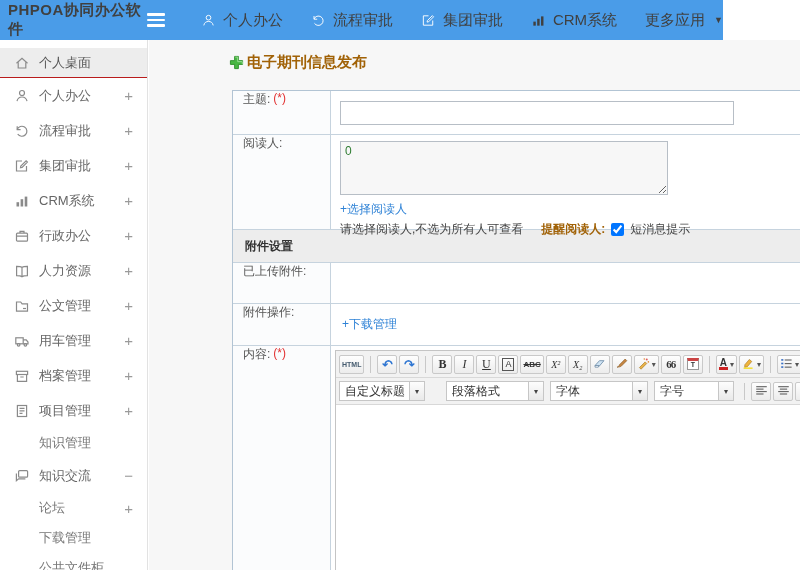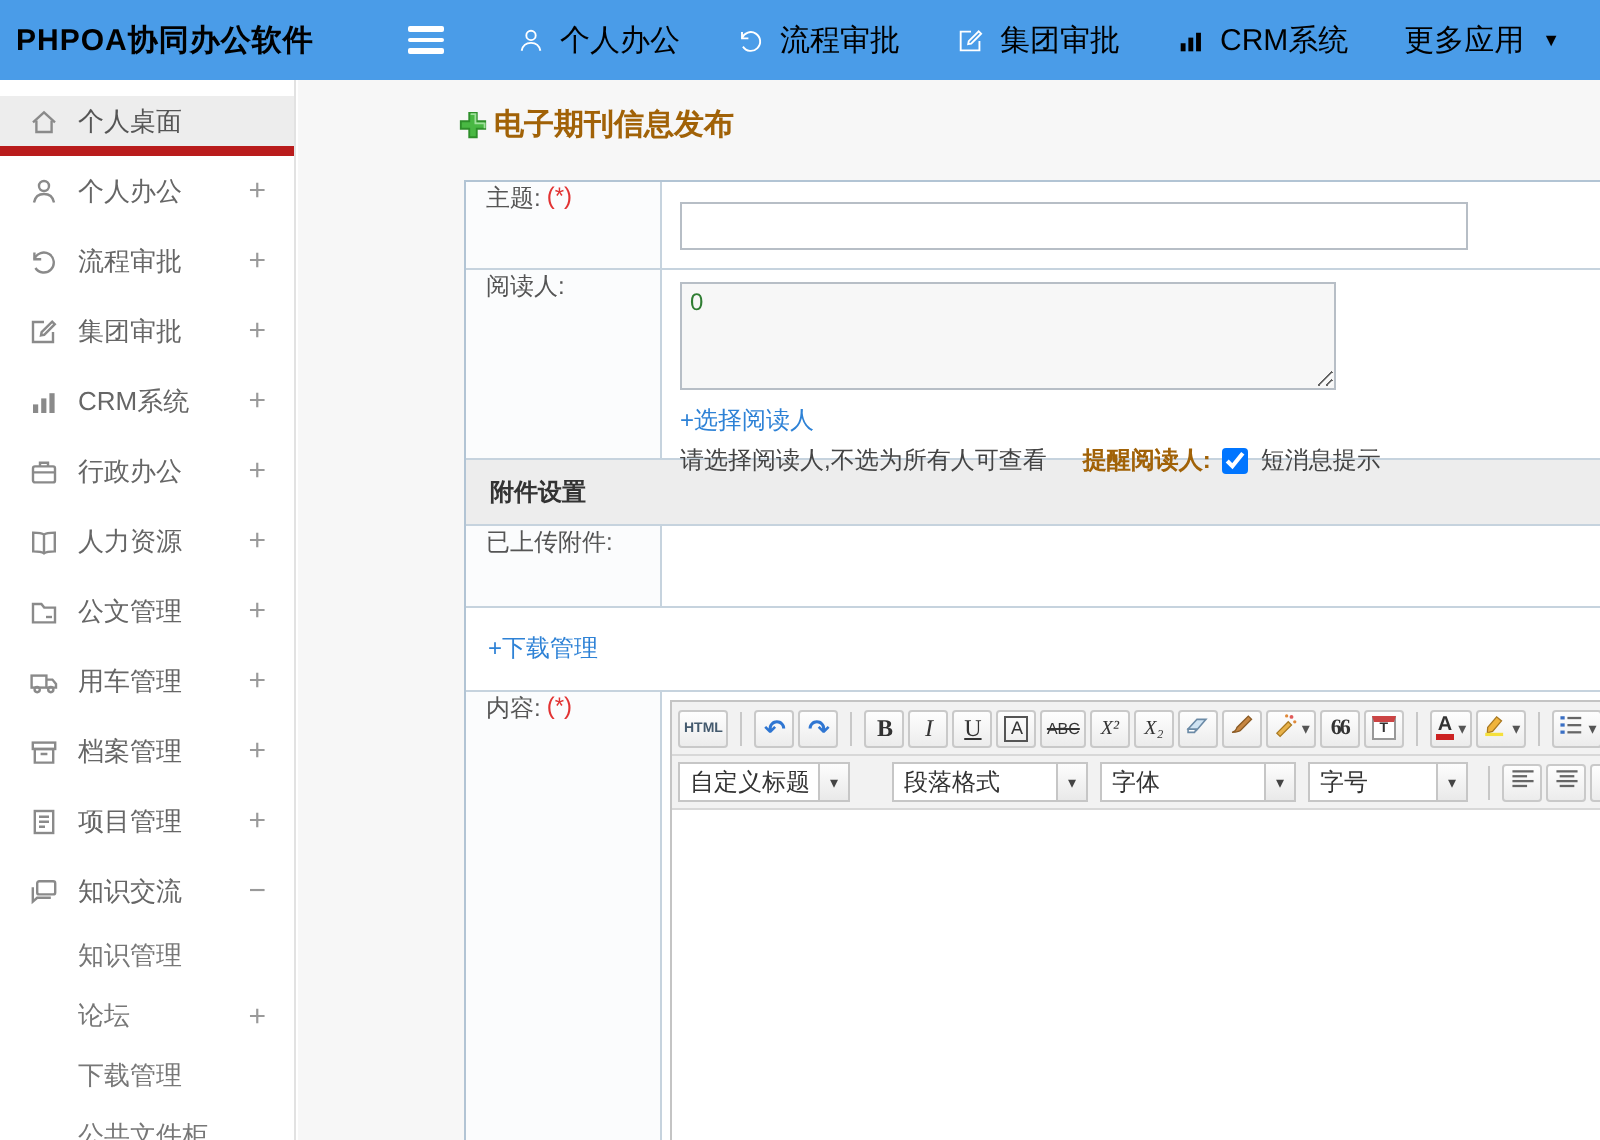--- a/index.html
+++ b/index.html
@@ -1,38 +1,38 @@
 <!DOCTYPE html>
 <html><head>
 <meta charset="utf-8">
 <style>
   html,body{margin:0;padding:0;}
   body{width:800px;height:570px;overflow:hidden;position:relative;background:#fff;
        font-family:"Liberation Sans","DejaVu Sans",sans-serif;}
   
-  .topbar{position:absolute;left:0;top:0;width:800px;height:40px;background:#4a9ce8;
-          display:flex;align-items:center;color:#000000;z-index:5;}
+  .topbar{position:absolute;left:0;top:0;width:723px;height:40px;background:#4a9ce8;
+          display:flex;align-items:center;color:#404040;z-index:5;}
   .brand{font-size:15px;font-weight:bold;padding-left:8px;width:196px;letter-spacing:.5px;}
   .burger{display:flex;flex-direction:column;gap:3px;cursor:pointer;margin-right:6px;}
   .burger i{display:block;width:18px;height:2.5px;background:#fff;border-radius:1px;}
   .nav{display:flex;align-items:center;margin-left:30px;gap:28px;}
   .nav-item{display:flex;align-items:center;gap:7px;font-size:15px;cursor:pointer;white-space:nowrap;}
   .nav-item .icon{width:15px;height:15px;display:inline-flex;}
   .nav-item .icon svg{width:15px;height:15px;stroke:#fff;}
   .nav-item .caret{font-size:9px;margin-left:2px;}
   
   .sidebar{position:absolute;left:0;top:40px;width:148px;bottom:0;background:#fff;
            border-right:1px solid #e2e2e2;padding-top:8px;box-sizing:border-box;overflow:hidden;}
   .side-item{display:flex;align-items:center;height:35px;padding:0 14px;color:#666;
              font-size:13px;cursor:pointer;box-sizing:border-box;}
   .side-item .icon{width:16px;height:16px;margin-right:9px;display:inline-flex;color:#8a8a8a;}
   .side-item .icon svg{width:16px;height:16px;stroke:#8a8a8a;fill:none;stroke-width:1.2;}
   .side-item .icon svg .fl{fill:#8a8a8a;stroke:none;}
   .side-item .expand{margin-left:auto;color:#9a9a9a;font-size:15px;font-weight:300;}
-  .side-item.selected{background:#ededed;height:30px;border-bottom:5px solid #b91c1c;color:#555;}
+  .side-item.selected{background:#ededed;height:30px;border-bottom:1px solid #b91c1c;color:#555;}
   .side-item.sub{padding-left:39px;height:30px;color:#777;}
   
   .main{position:absolute;left:149px;top:40px;right:0;bottom:0;background:#f7f7f7;overflow:hidden;}
   .page-title{position:absolute;left:80px;top:13px;display:flex;align-items:center;
               color:#a16207;font-size:15px;font-weight:bold;}
   .page-title .icon{width:15px;height:15px;margin-right:3px;display:inline-flex;}
   
   .ftable{position:absolute;left:83px;top:50px;width:620px;height:620px;background:#fff;
           border:1px solid #b2c4d4;box-sizing:border-box;}
   .frow{display:flex;border-bottom:1px solid #c6d3de;box-sizing:border-box;}
@@ -76,21 +76,21 @@
   .tb-select .cbox{width:14px;height:100%;border-left:1px solid #c6c6c6;display:flex;align-items:center;
                    justify-content:center;font-size:8px;color:#444;background:linear-gradient(#fdfdfd,#e9e9e9);}
   .ed-body{flex:1;background:#fff;}
   
   [data-name="html-source-button"] .t{font-size:7px;font-weight:bold;color:#445a6e;}
   [data-name="undo-button"] .t,[data-name="redo-button"] .t{color:#2f76d2;font-size:13px;font-weight:bold;}
   [data-name="bold-button"] .t{font-weight:bold;font-family:"Liberation Serif",serif;font-size:12px;}
   [data-name="italic-button"] .t{font-style:italic;font-family:"Liberation Serif",serif;font-size:12px;}
   [data-name="underline-button"] .t{text-decoration:underline;font-family:"Liberation Serif",serif;font-size:12px;}
   [data-name="font-border-button"] .t{border:1px solid #555;font-size:9px;padding:0 2px;}
-  [data-name="strikethrough-button"] .t{text-decoration:line-through;font-size:8px;font-weight:normal;}
+  [data-name="strikethrough-button"] .t{text-decoration:line-through;font-size:8px;font-weight:bold;}
   [data-name="superscript-button"] .t,[data-name="subscript-button"] .t{font-size:10px;font-style:italic;font-family:"Liberation Serif",serif;}
   [data-name="blockquote-button"] .t{font-family:"Liberation Serif",serif;font-weight:bold;font-size:11px;letter-spacing:-1px;}
   [data-name="title-box-button"] .t{border:1px solid #999;border-top:3px solid #c44;background:#fff;font-size:7px;font-weight:bold;padding:0 3px;line-height:8px;}
   [data-name="font-color-button"] .t{font-size:10px;font-weight:bold;border-bottom:3px solid #cc2222;line-height:9px;padding:0 1px;}
 </style>
 </head>
 <body>
 
 <div class="topbar" data-name="top-bar">
   <div class="brand" data-name="app-title">PHPOA协同办公软件</div>
@@ -254,33 +254,33 @@
     <div class="side-item" data-name="sidebar-item-project-management">
       <span class="icon" data-name="doclist-icon">
         <svg viewBox="0 0 16 16" fill="none">
           <rect x="3.4" y="2.5" width="9.2" height="11"></rect>
           <path d="M5.5 5.4h5M5.5 7.9h5M5.5 10.4h3"></path>
         </svg>
       </span>
       <span data-name="sidebar-item-label">项目管理</span>
       <span class="expand" data-name="expand-plus-icon">+</span>
     </div>
-    <div class="side-item" data-name="sidebar-item-knowledge-exchange">
-      <span class="icon" data-name="chat-icon">
-        <svg viewBox="0 0 16 16" fill="none">
-          <rect x="4.6" y="2.6" width="9" height="6.6" rx="1"></rect>
-          <path d="M2.4 5.6v7.2l2.2-1.9h6.8"></path>
-        </svg>
-      </span>
-      <span data-name="sidebar-item-label">知识交流</span>
-      <span class="expand" data-name="collapse-minus-icon">−</span>
-    </div>
     <div class="side-item sub" data-name="sidebar-item-knowledge-management">
       <span data-name="sidebar-item-label">知识管理</span>
       <span class="expand" data-name="no-expand"></span>
+    </div>
+    <div class="side-item" data-name="sidebar-item-knowledge-exchange">
+      <span class="icon" data-name="chat-icon">
+        <svg viewBox="0 0 16 16" fill="none">
+          <rect x="4.6" y="2.6" width="9" height="6.6" rx="1"></rect>
+          <path d="M2.4 5.6v7.2l2.2-1.9h6.8"></path>
+        </svg>
+      </span>
+      <span data-name="sidebar-item-label">知识交流</span>
+      <span class="expand" data-name="collapse-minus-icon">−</span>
     </div>
     <div class="side-item sub" data-name="sidebar-item-forum">
       <span data-name="sidebar-item-label">论坛</span>
       <span class="expand" data-name="expand-plus-icon">+</span>
     </div>
     <div class="side-item sub" data-name="sidebar-item-download-management">
       <span data-name="sidebar-item-label">下载管理</span>
       <span class="expand" data-name="no-expand"></span>
     </div>
     <div class="side-item sub" data-name="sidebar-item-public-file-cabinet">
@@ -335,20 +335,23 @@
     </div>
 
     <div class="frow row-uploaded" data-name="uploaded-attachments-row">
       <div class="flabel" data-name="uploaded-attachments-label">
         <span>已上传附件:</span>
       </div>
       <div class="fvalue" data-name="uploaded-attachments-value"></div>
     </div>
 
     <div class="frow row-ops" data-name="attachment-ops-row">
+      <div class="flabel" data-name="attachment-ops-label">
+        <span>附件操作:</span>
+      </div>
       <div class="fvalue">
         <a class="sel-link" data-name="upload-attachment-link">+下载管理</a>
       </div>
     </div>
 
     <div class="frow row-content" data-name="content-row">
       <div class="flabel" data-name="content-label">
         <span>内容:</span>
         <span class="req" data-name="required-mark">(*)</span>
       </div>

